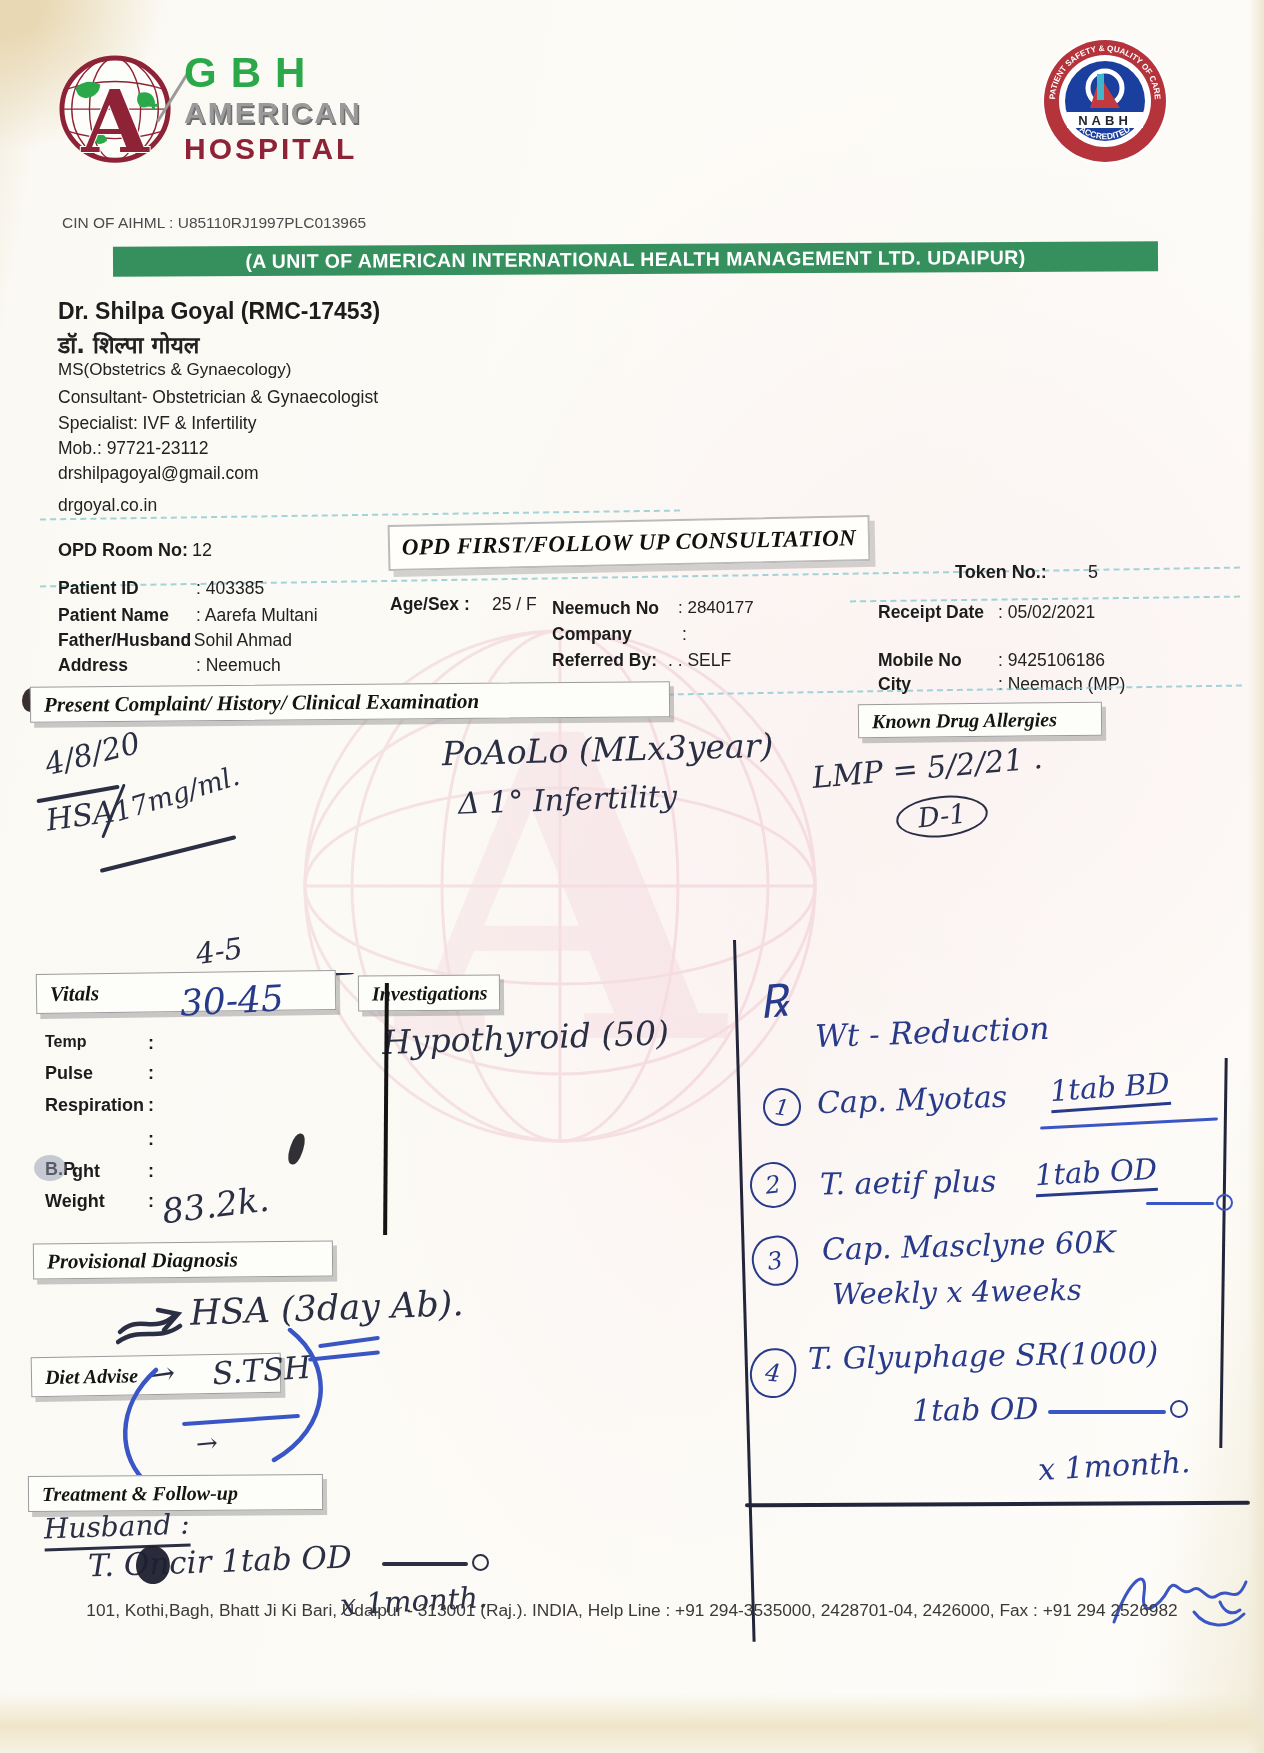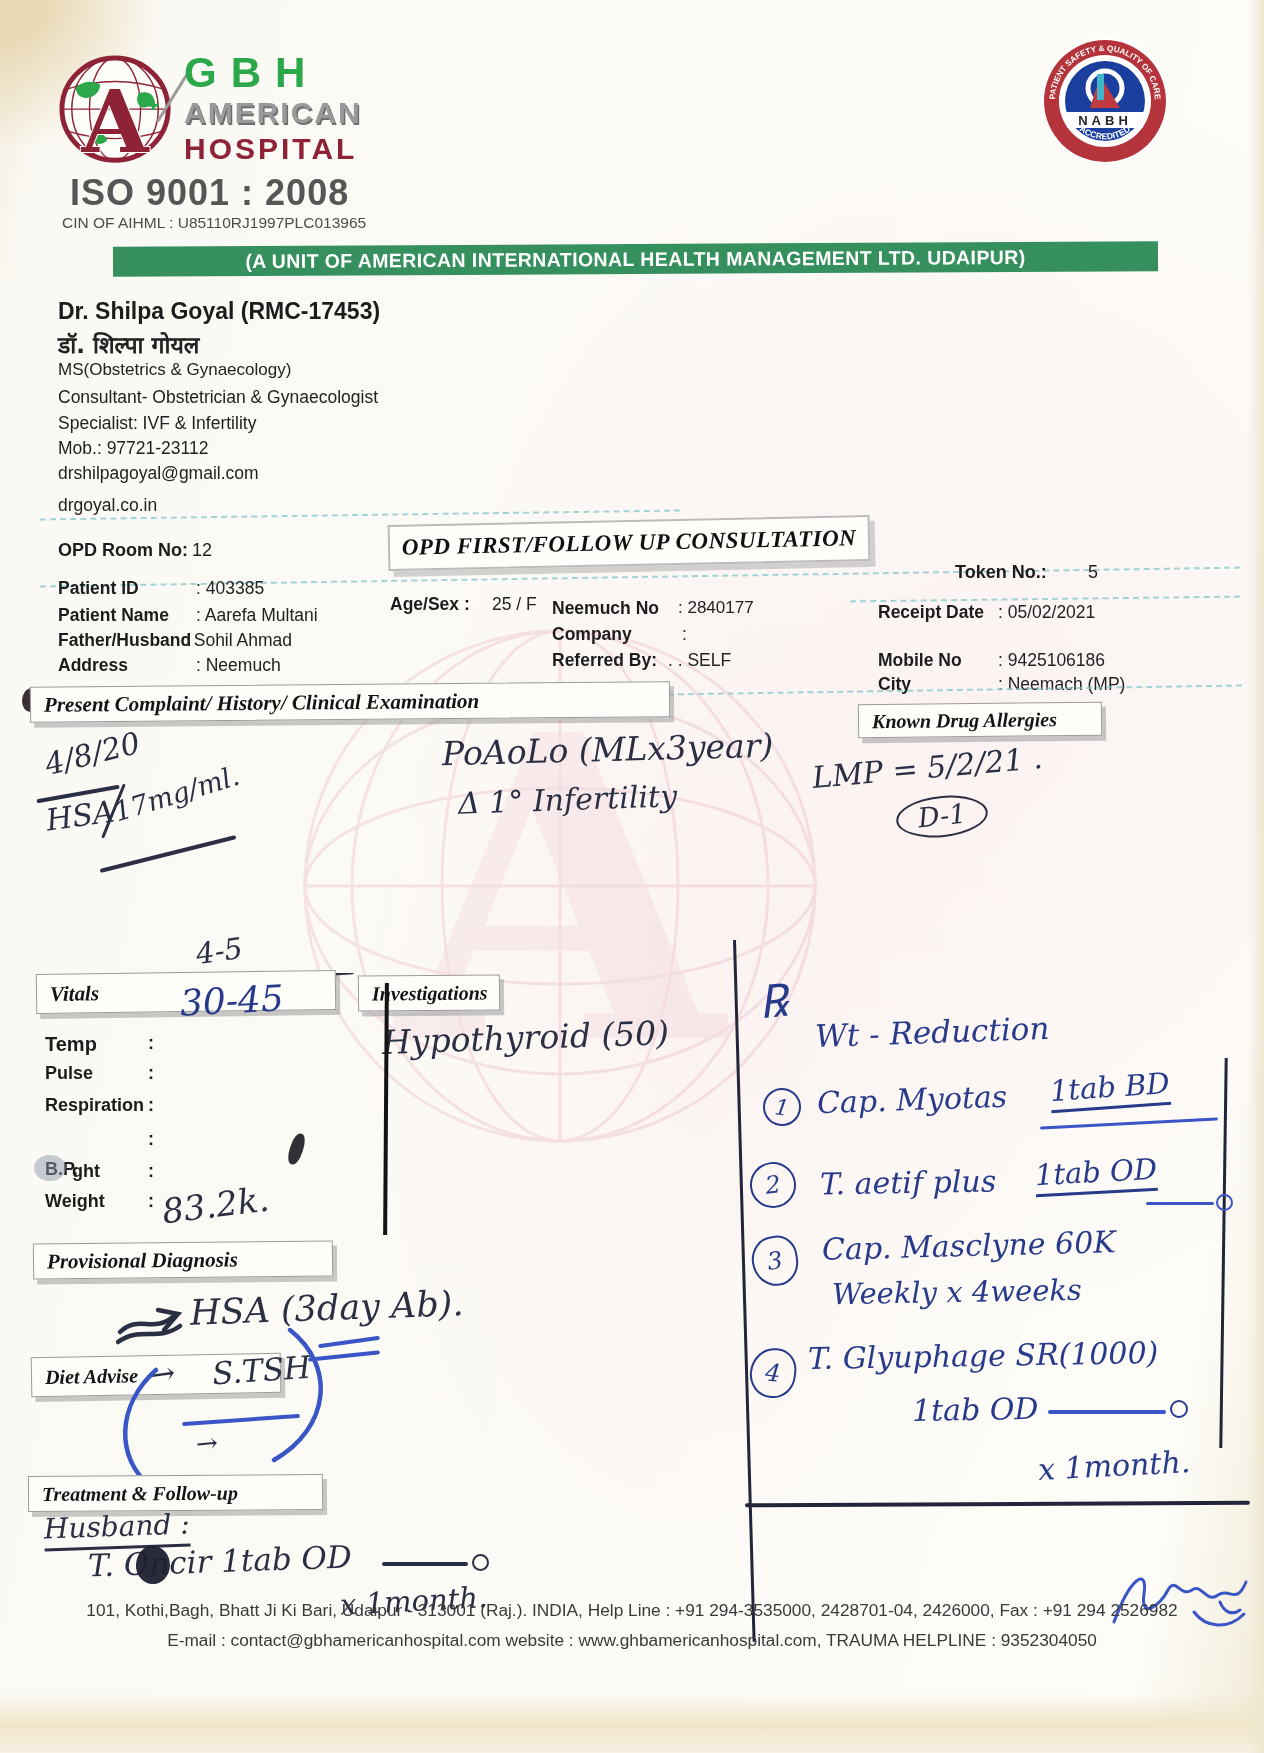--- a/index.html
+++ b/index.html
@@ -63,21 +63,20 @@
     <path d="M92,54 h10 m-5,-5 v10" stroke="#2ba84a" stroke-width="3"></path>
   </svg>
   <div class="abs" style="left:172px;top:66px;width:3px;height:60px;background:#9a9a9a;transform:rotate(32deg);"></div>
 
   <div class="abs" style="left:184px;top:52px;line-height:1;">
     <div style="color:#2ba84a;font-weight:800;font-size:42px;letter-spacing:14px;">GBH</div>
     <div style="color:#9a9a9a;font-weight:800;font-size:30px;letter-spacing:2px;margin-top:4px;text-shadow:1.5px 1.5px 0 #6e6e6e;">AMERICAN</div>
     <div style="color:#8e2236;font-weight:800;font-size:30px;letter-spacing:3px;margin-top:6px;">HOSPITAL</div>
   </div>
 
-  <div class="abs" style="left:70px;top:172px;font-size:36px;font-weight:800;color:#565656;letter-spacing:1px;">ISO 9001 : 2008</div>
   <div class="abs" style="left:62px;top:214px;font-size:15.5px;color:#4c4c4c;">CIN OF AIHML : U85110RJ1997PLC013965</div>
 
   <svg class="abs" style="left:1040px;top:36px;" width="130" height="130" viewBox="0 0 130 130">
     <defs>
       <path id="arcTop" d="M 15,65 A 50,50 0 1 1 115,65"></path>
       <path id="arcBot" d="M 25,74 A 42,42 0 0 0 105,74"></path>
     </defs>
     <circle cx="65" cy="65" r="63" fill="#fff"></circle>
     <circle cx="65" cy="65" r="61" fill="#b5343c"></circle>
     <circle cx="65" cy="65" r="46" fill="#fff"></circle>
@@ -175,21 +174,21 @@
   <div class="abs secbox" style="left:36px;top:972px;width:300px;height:40px;font-size:21px;transform:rotate(-.8deg);">
     <span>Vitals</span>
   </div>
   <div class="abs hw ink-b" style="left:180px;top:980px;font-size:36px;transform:rotate(-3deg);">30-45</div>
 
   <div class="abs secbox" style="left:358px;top:975px;width:142px;height:36px;font-size:20px;transform:rotate(-.5deg);">
     <span>Investigations</span>
   </div>
   <div class="abs hw ink-d" style="left:382px;top:1018px;font-size:33px;transform:rotate(-2deg);">Hypothyroid (50)</div>
 
-  <div class="abs lbl" style="left:45px;top:1033px;font-size:20px;">Temp</div>
+  <div class="abs lbl" style="left:45px;top:1033px;font-size:16px;">Temp</div>
   <div class="abs lbl" style="left:45px;top:1063px;font-size:18px;">Pulse</div>
   <div class="abs lbl" style="left:45px;top:1095px;font-size:18px;">Respiration</div>
   <div class="abs lbl" style="left:45px;top:1159px;font-size:18px;">B.P.</div>
   <div class="abs lbl" style="left:72px;top:1161px;font-size:18px;">ght</div>
   <div class="abs lbl" style="left:45px;top:1191px;font-size:18px;">Weight</div>
   <div class="abs lbl" style="left:148px;top:1033px;font-size:18px;">:</div>
   <div class="abs lbl" style="left:148px;top:1063px;font-size:18px;">:</div>
   <div class="abs lbl" style="left:148px;top:1095px;font-size:18px;">:</div>
   <div class="abs lbl" style="left:148px;top:1129px;font-size:18px;">:</div>
   <div class="abs lbl" style="left:148px;top:1161px;font-size:18px;">:</div>
@@ -271,18 +270,17 @@
 
   <svg class="abs" style="left:1102px;top:1550px;" width="152" height="95" viewBox="0 0 152 95">
     <g stroke="#3a55c5" stroke-width="3" fill="none" stroke-linecap="round">
       <path d="M12,72 C28,28 46,16 42,44 C38,70 58,56 66,40 C74,26 78,48 90,40 C100,33 104,54 116,45 C128,37 134,56 144,32"></path>
       <path d="M92,62 C104,78 126,80 142,64"></path>
       <path d="M118,52 C122,62 130,66 138,60"></path>
     </g>
   </svg>
 
   <div class="abs" style="left:0;top:1600px;width:1264px;text-align:center;font-size:17.3px;color:#3a3a3a;">101, Kothi,Bagh, Bhatt Ji Ki Bari, Udaipur - 313001 (Raj.). INDIA, Help Line : +91 294-3535000, 2428701-04, 2426000, Fax : +91 294 2526982</div>
-  <div class="abs" style="left:0;top:1630px;width:1264px;text-align:center;font-size:17.3px;color:#3a3a3a;">E-mail : contact@gbhamericanhospital.com   website : www.ghbamericanhospital.com, TRAUMA HELPLINE : 9352304050</div>
 
   <div class="abs" style="left:0;top:1693px;width:1264px;height:60px;background:linear-gradient(180deg,rgba(240,230,203,0) 0%,#efe5c9 55%,#f7f2e4 100%);"></div>
   <div class="abs" style="right:0;top:0;width:16px;height:1753px;background:linear-gradient(270deg,#eee6d0,rgba(238,230,208,0));"></div>
 
 </div>
 
 </body></html>

